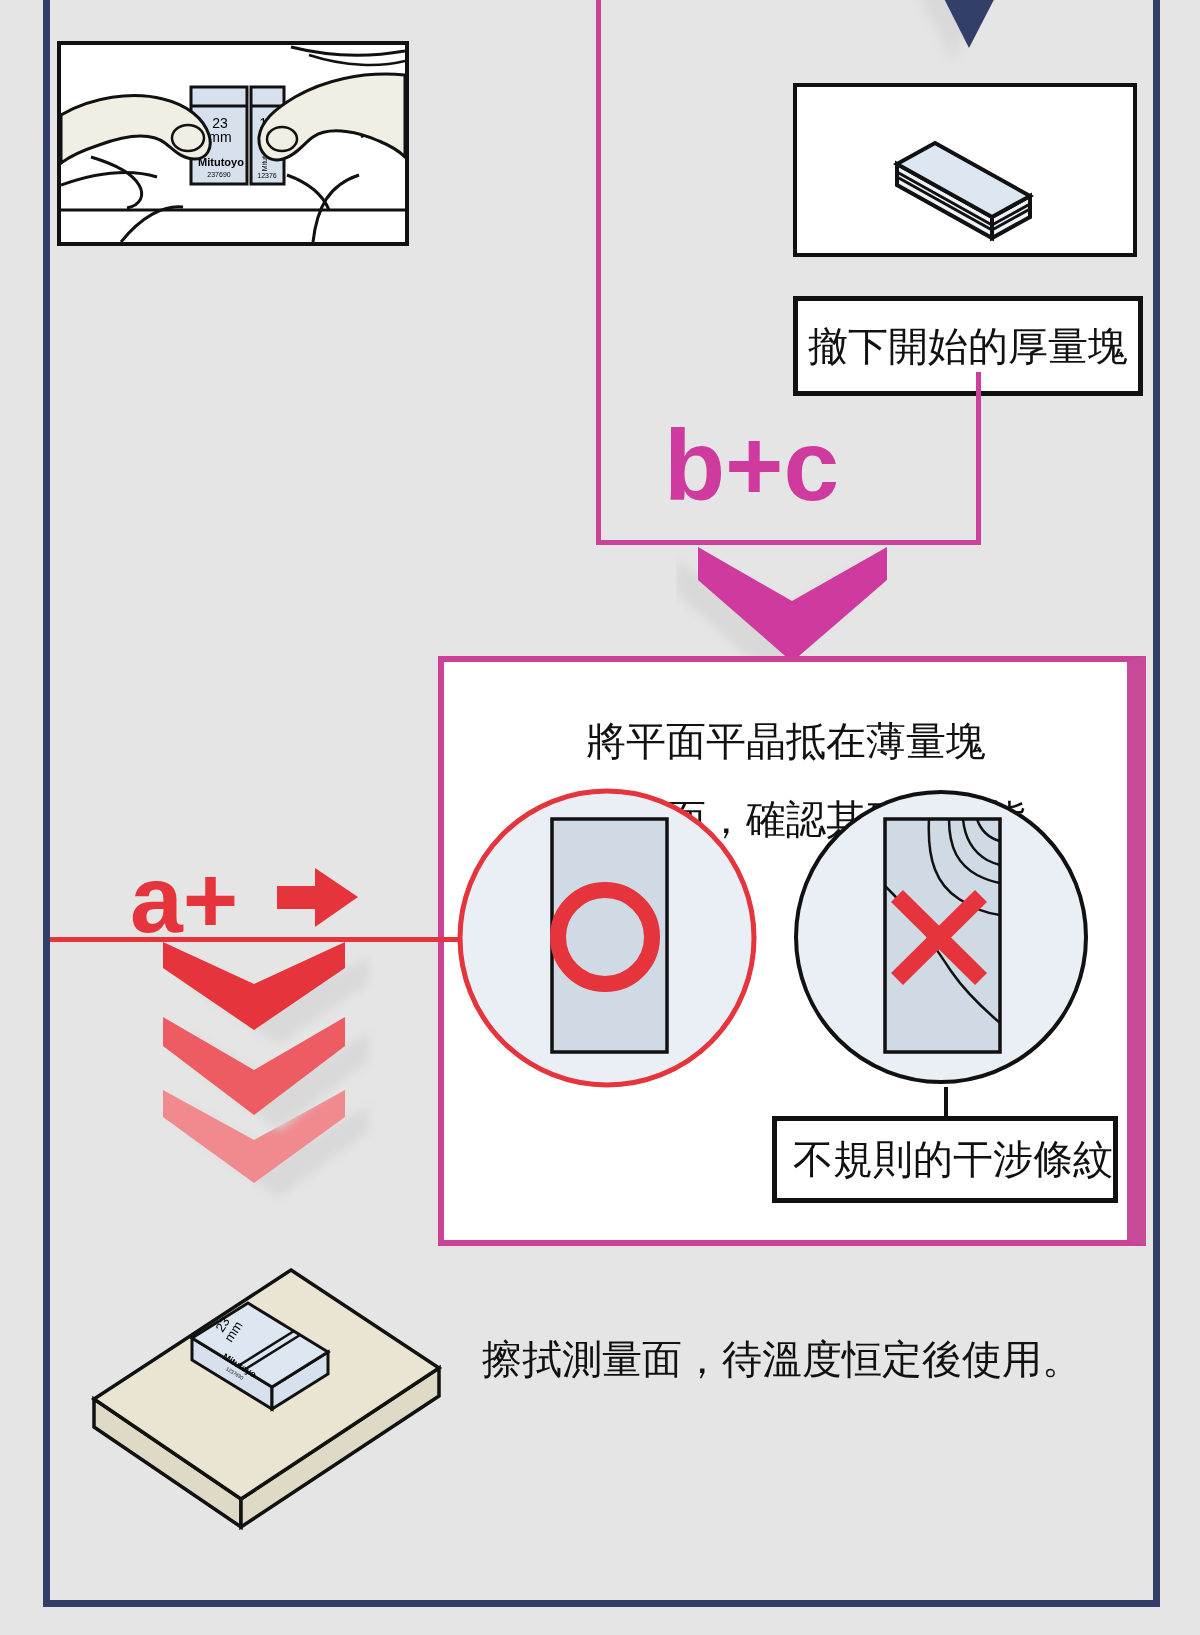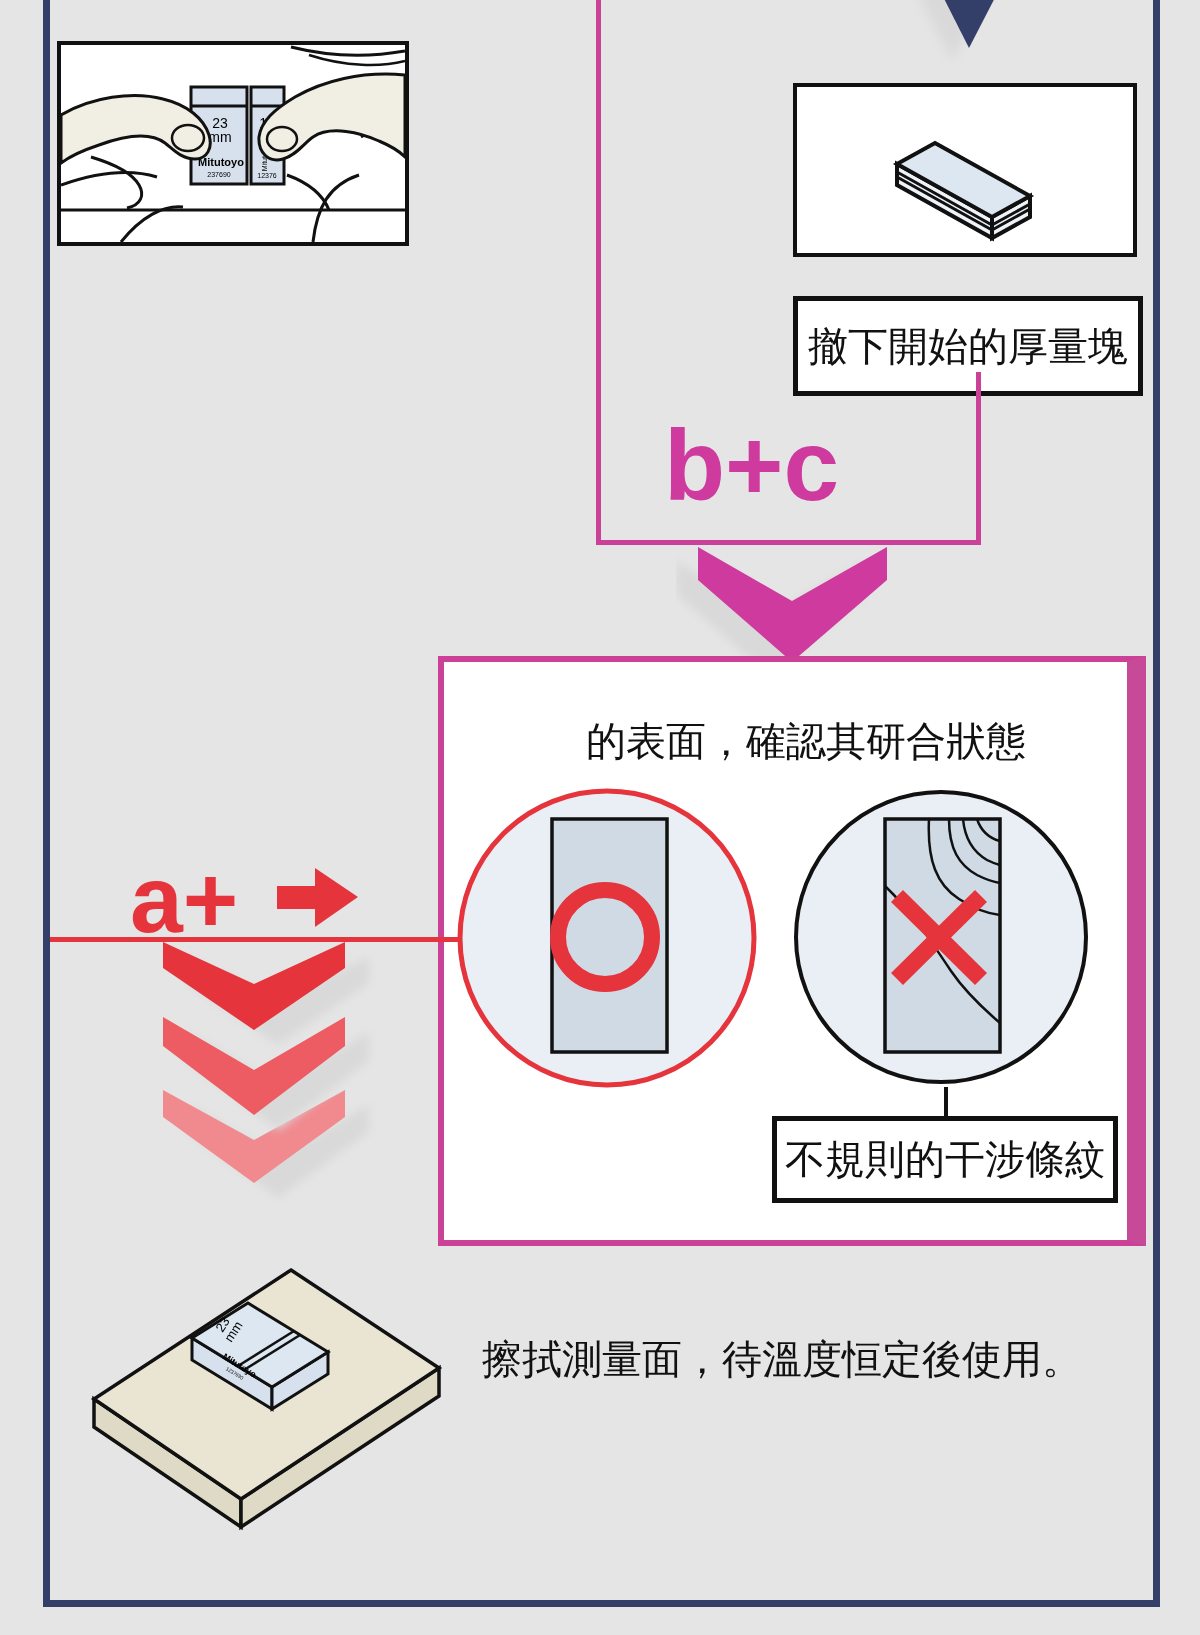--- a/index.html
+++ b/index.html
@@ -13,21 +13,21 @@
   #hands-box{left:57px;top:41px;width:352px;height:205px;border-width:4px;}
   #box-thick-block{left:793px;top:83px;width:344px;height:174px;border-width:4px;}
   #box-remove{left:793px;top:272px;width:350px;height:100px;border-width:5px;
               display:flex;align-items:center;justify-content:center;font-size:40px;margin-top:24px;}
   .pinkline{position:absolute;background:#cb4198;}
   #bc-label{left:664px;top:408px;font-size:100px;font-weight:bold;color:#ce3a9e;}
   #big-pink-box{position:absolute;left:438px;top:656px;width:708px;height:590px;box-sizing:border-box;
                 border:6px solid #cb4198;border-right:19px solid #c74a99;background:#fff;}
   #check-text{position:absolute;left:142px;top:40px;font-size:40px;line-height:78px;}
   #irregular-box{left:772px;top:1116px;width:346px;height:87px;border-width:5px;
-                 display:flex;align-items:center;justify-content:center;font-size:40px;}
+                 display:flex;align-items:center;justify-content:flex-end;font-size:40px;}
   #a-label{left:130px;top:845px;font-size:95px;font-weight:bold;color:#e5343c;}
   #redline{position:absolute;left:50px;top:937px;width:408px;height:5px;background:#e5343c;}
   #conn-line{position:absolute;left:944px;top:1087px;width:4px;height:30px;background:#111;}
   #bottom-caption{left:482px;top:1332px;font-size:40px;font-family:Liberation Mono, monospace;}
   svg{display:block;}
   svg text{font-family:"Liberation Sans",sans-serif;}
 </style>
 </head>
 <body>
 
@@ -114,20 +114,21 @@
         <filter id="blur2" x="-40%" y="-40%" width="180%" height="180%">
           <feGaussianBlur stdDeviation="5"></feGaussianBlur>
         </filter>
       </defs>
     <polygon points="0,21 94,75 189,21 189,54 94,136 0,54" fill="#d9d9d9" filter="url(#blur2)"></polygon>
     <polygon points="22,7 116,61 211,7 211,40 116,122 22,40" fill="#ce3a9e"></polygon>
   </svg>
 
   <div id="big-pink-box">
     <div id="check-text" class="cjk">
+      <div>將平面平晶抵在薄量塊</div>
       <div>的表面，確認其研合狀態</div>
     </div>
   </div>
 
   <svg class="abs" style="left:450px;top:781px" width="314" height="314" viewBox="0 0 314 314">
     <circle cx="157" cy="157" r="147" fill="#e9eff5" stroke="#e5343c" stroke-width="5"></circle>
     <rect x="102" y="38" width="115" height="233" fill="#cfdae5" stroke="#111" stroke-width="3.5"></rect>
     <circle cx="155" cy="156" r="47" fill="none" stroke="#e5343c" stroke-width="16"></circle>
   </svg>
 

